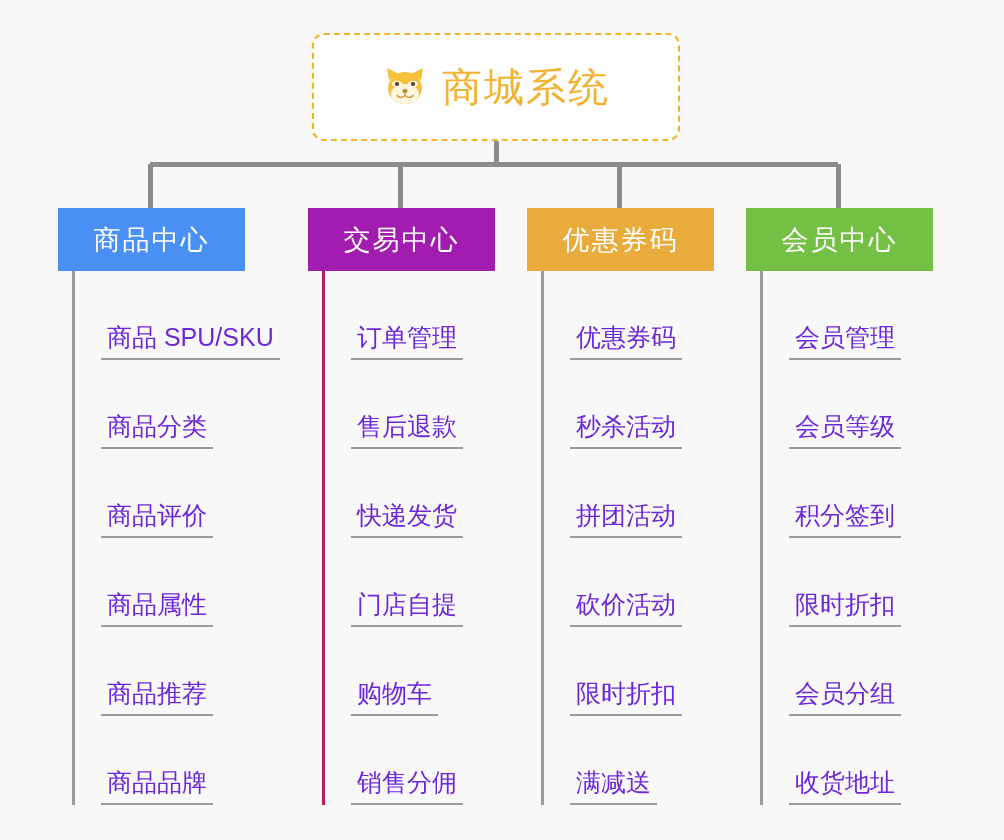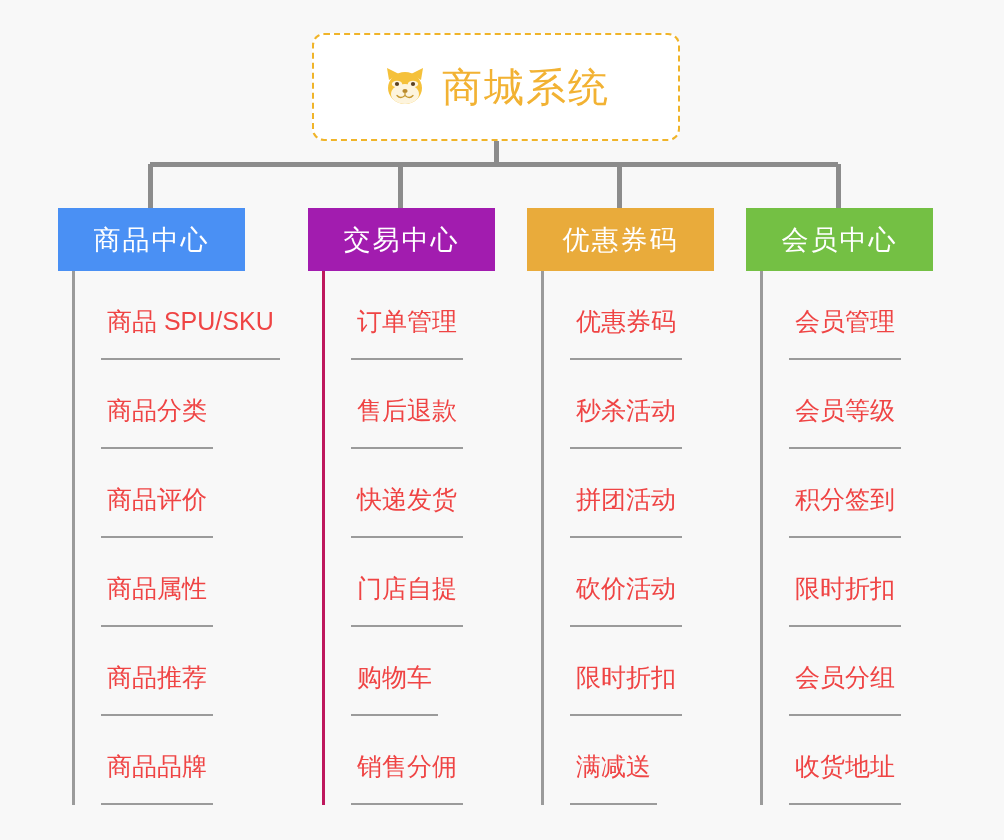--- a/index.html
+++ b/index.html
@@ -90,23 +90,23 @@
   }
   .leaf-item {
     position: relative;
     height: 89px;
     display: flex;
     align-items: flex-end;
     padding-left: 26px;
   }
   .leaf-label {
     font-size: 25px;
-    color: #ef4444;
+    color: #6d28d9;
     line-height: 1;
-    padding: 0 6px 24px 6px;
+    padding: 0 6px 8px 6px;
     border-bottom: 2px solid #9b9b9b;
     white-space: nowrap;
   }
 </style>
 </head>
 <body>
 
 <div id="mindmap">
 
   <div class="root-card">

